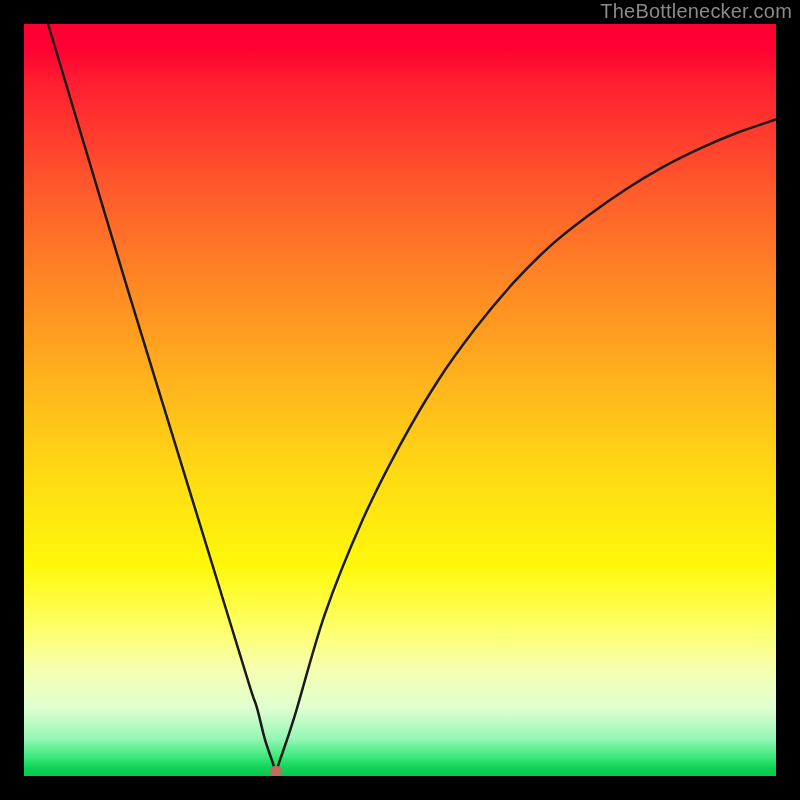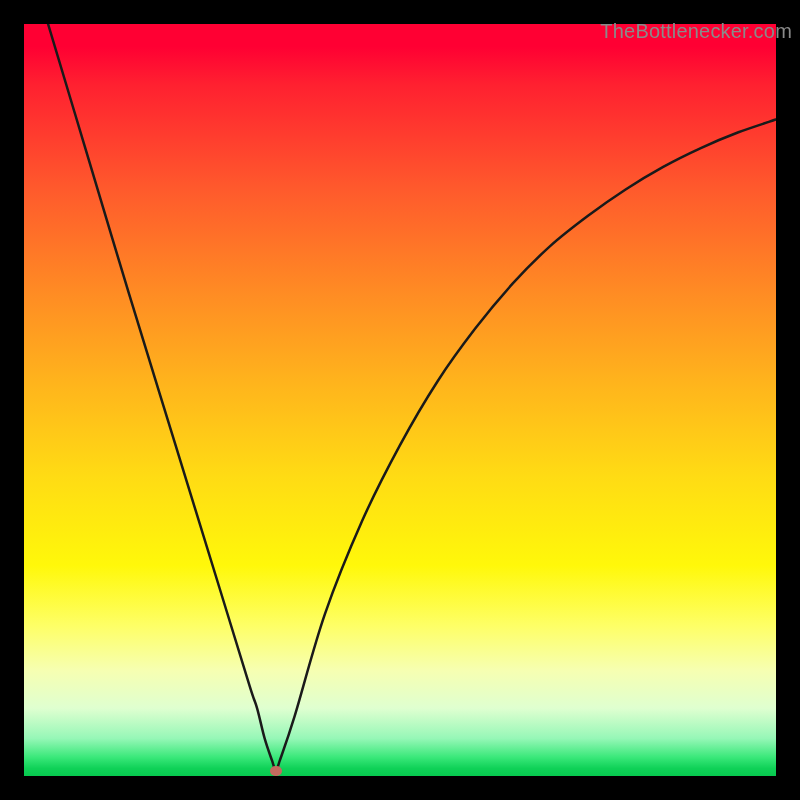--- a/index.html
+++ b/index.html
@@ -62,21 +62,21 @@
   .marker {
     position: absolute;
     width: 12px;
     height: 10px;
     background: #c46a5f;
     border-radius: 50% / 55%;
     transform: translate(-50%, -50%);
   }
   .watermark {
     position: absolute;
-    top: 20px;
+    top: 0;
     right: 8px;
     color: #8a8a8a;
     font-size: 20px;
     letter-spacing: 0.2px;
   }
 </style>
 </head>
 <body>
 
 <div class="frame">

